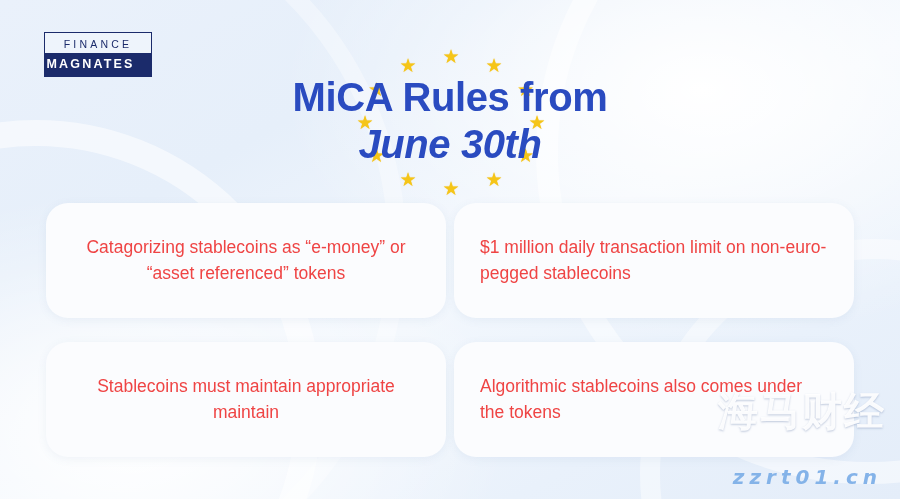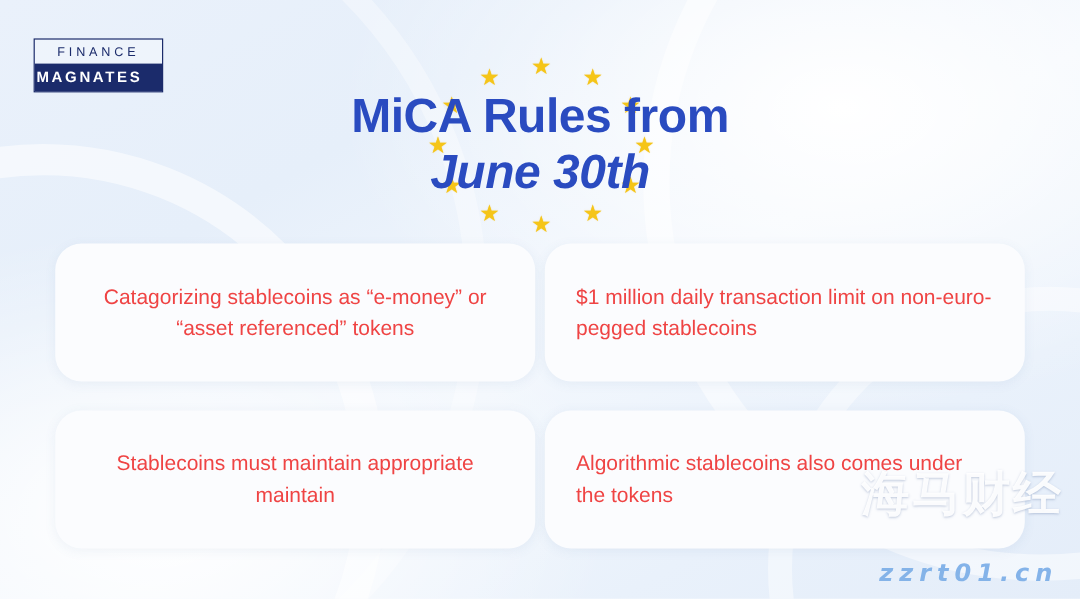--- a/index.html
+++ b/index.html
@@ -31,21 +31,21 @@
     pointer-events: none;
   }
   .swoosh.a { width: 520px; height: 520px; left: -250px; top: 120px; border-width: 26px; border-color: rgba(255,255,255,0.55); }
   .swoosh.b { width: 700px; height: 700px; left: -330px; top: -120px; border-width: 18px; border-color: rgba(255,255,255,0.35); }
   .swoosh.c { width: 620px; height: 620px; right: -300px; top: -180px; border-width: 22px; border-color: rgba(255,255,255,0.5); }
   .swoosh.d { width: 430px; height: 430px; right: -210px; bottom: -210px; border-width: 20px; border-color: rgba(255,255,255,0.45); }
 
   
   .logo {
     position: absolute;
-    left: 28px;
+    left: 44px;
     top: 32px;
     width: 108px;
     border: 1.5px solid #1b2b6b;
     box-sizing: border-box;
     text-align: center;
     background: rgba(255,255,255,0.25);
   }
   .logo .line1 {
     font-size: 10.5px;
     letter-spacing: 3.2px;

